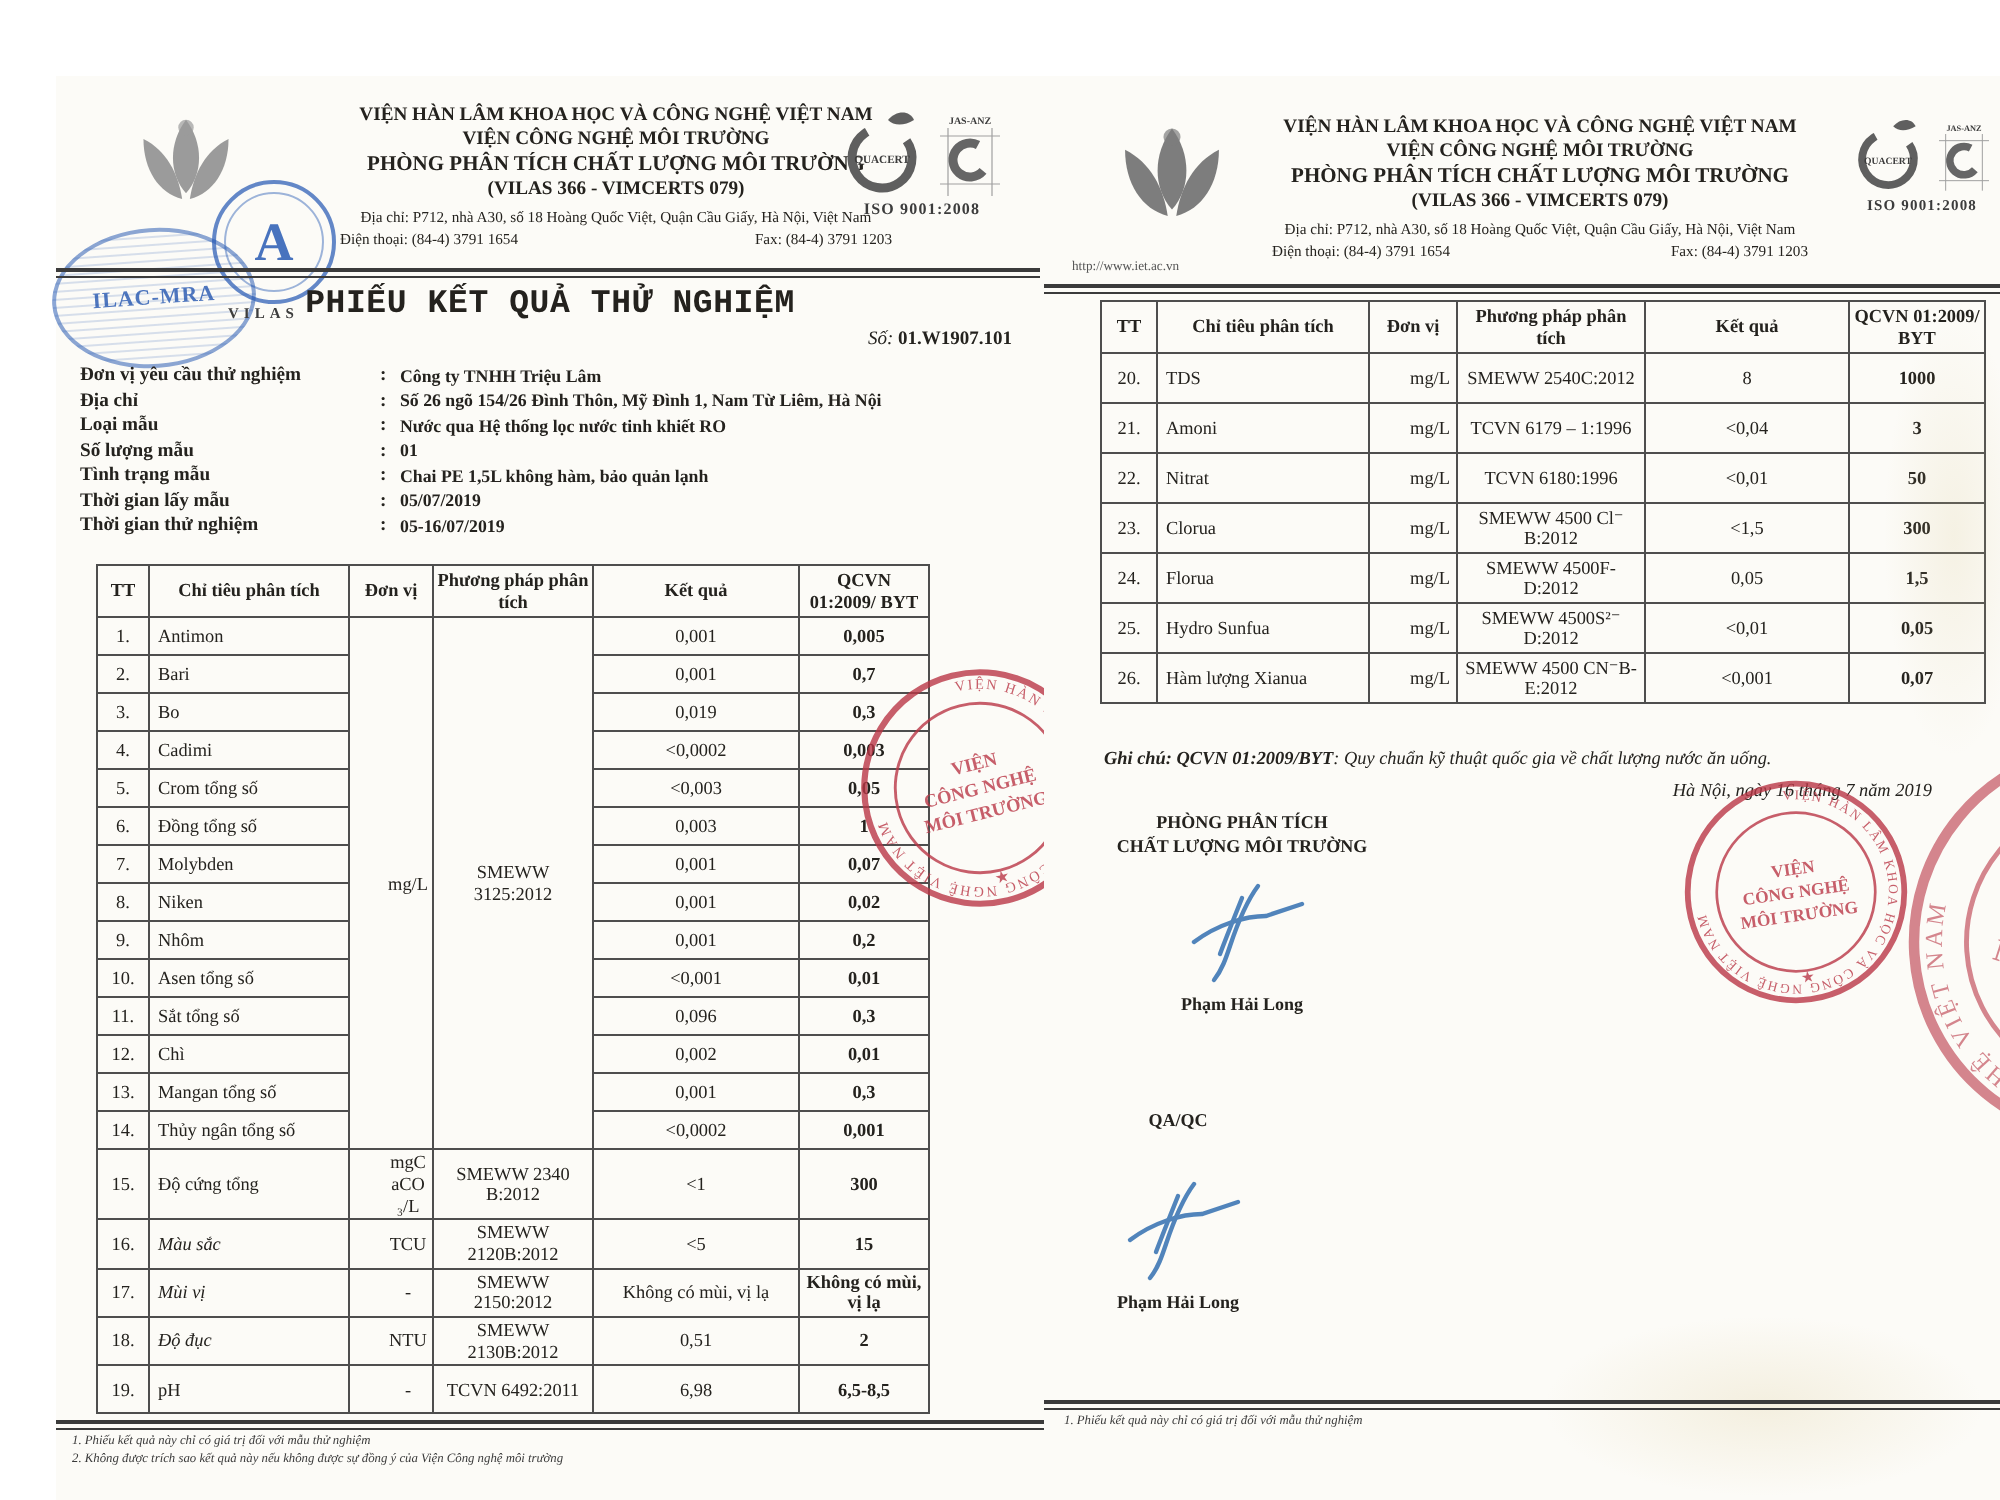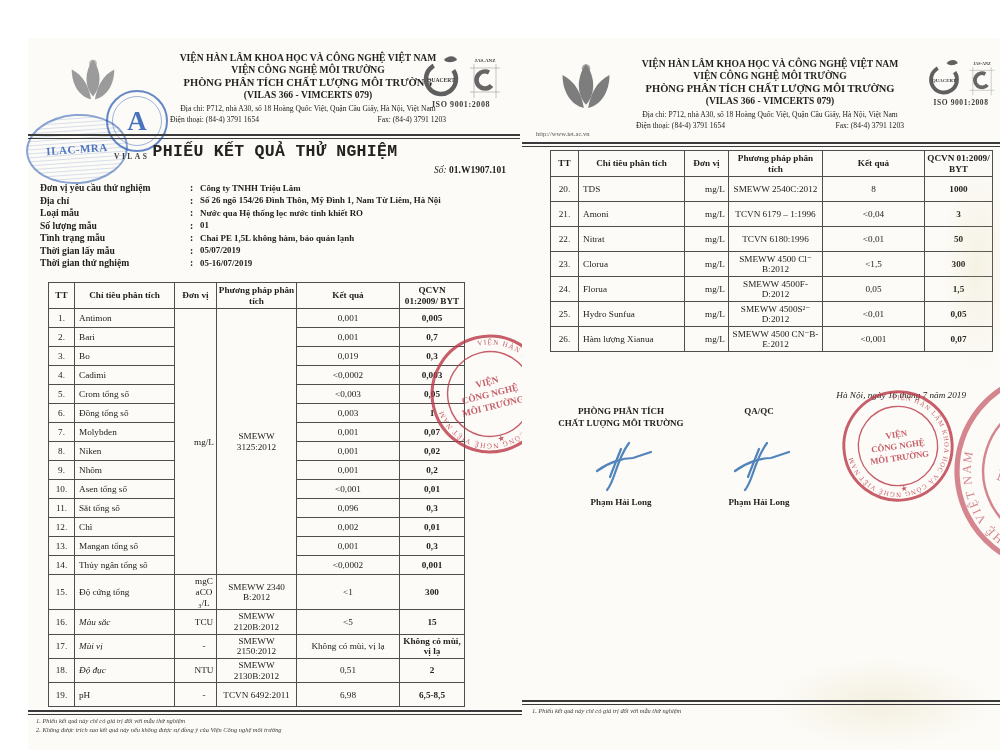--- a/index.html
+++ b/index.html
@@ -55,24 +55,24 @@
   .p1-table tbody tr:nth-child(18) td.name{font-style:italic;}
   .p2-table tbody tr{height:25px;}
 
   
   .fn{font-size:6.4px;font-style:italic;color:#3a3a3a;line-height:8.5px;}
 
   
   .note{font-size:9.2px;font-style:italic;}
   .note .nlbl,.note .ncode{font-weight:bold;}
   .date-line{font-size:9.2px;font-style:italic;}
-  .sigs{display:flex;}
+  .sigs{display:flex;flex-direction:column;}
   .sigcol{text-align:center;}
   .sigcol.c1{width:170px;}
-  .sigcol.c2{width:106px;}
+  .sigcol.c2{width:106px;margin-top:48px;}
   .sigcol.c3{width:180px;}
   .sigtitle{font-size:9px;font-weight:bold;line-height:11.5px;min-height:23px;}
   .sigsvg{height:60px;margin-top:6px;display:flex;align-items:center;justify-content:center;}
   .signame{font-size:9px;font-weight:bold;margin-top:2px;position:relative;z-index:4;}
 
   
   .stamp{color:rgba(185,55,70,.8);pointer-events:none;}
   .stamp svg{width:100%;height:100%;}
 
   .stain{position:absolute;pointer-events:none;}
@@ -449,20 +449,24 @@
             <td class="name">Hàm lượng Xianua</td>
             <td class="unit">mg/L</td>
             <td class="method">SMEWW 4500 CN⁻B-E:2012</td>
             <td class="result">&lt;0,001</td>
             <td class="limit">0,07</td>
           </tr>
         </tbody>
       </table>
     </div>
 
+  <div class="abs note" style="top:336px;left:30px;">
+    <span class="nlbl">Ghi chú:</span>
+    <span class="ncode">QCVN 01:2009/BYT</span><span>: Quy chuẩn kỹ thuật quốc gia về chất lượng nước ăn uống.</span>
+  </div>
 
   <div class="abs date-line" style="top:352px;right:34px;">Hà Nội, ngày 16 tháng 7 năm 2019</div>
 
   <div class="abs sigs" style="top:368px;left:14px;width:456px;">
     <div class="sigcol c1">
       <div class="sigtitle">
         <div>PHÒNG PHÂN TÍCH</div>
         <div>CHẤT LƯỢNG MÔI TRƯỜNG</div>
       </div>
       <div class="sigsvg">

